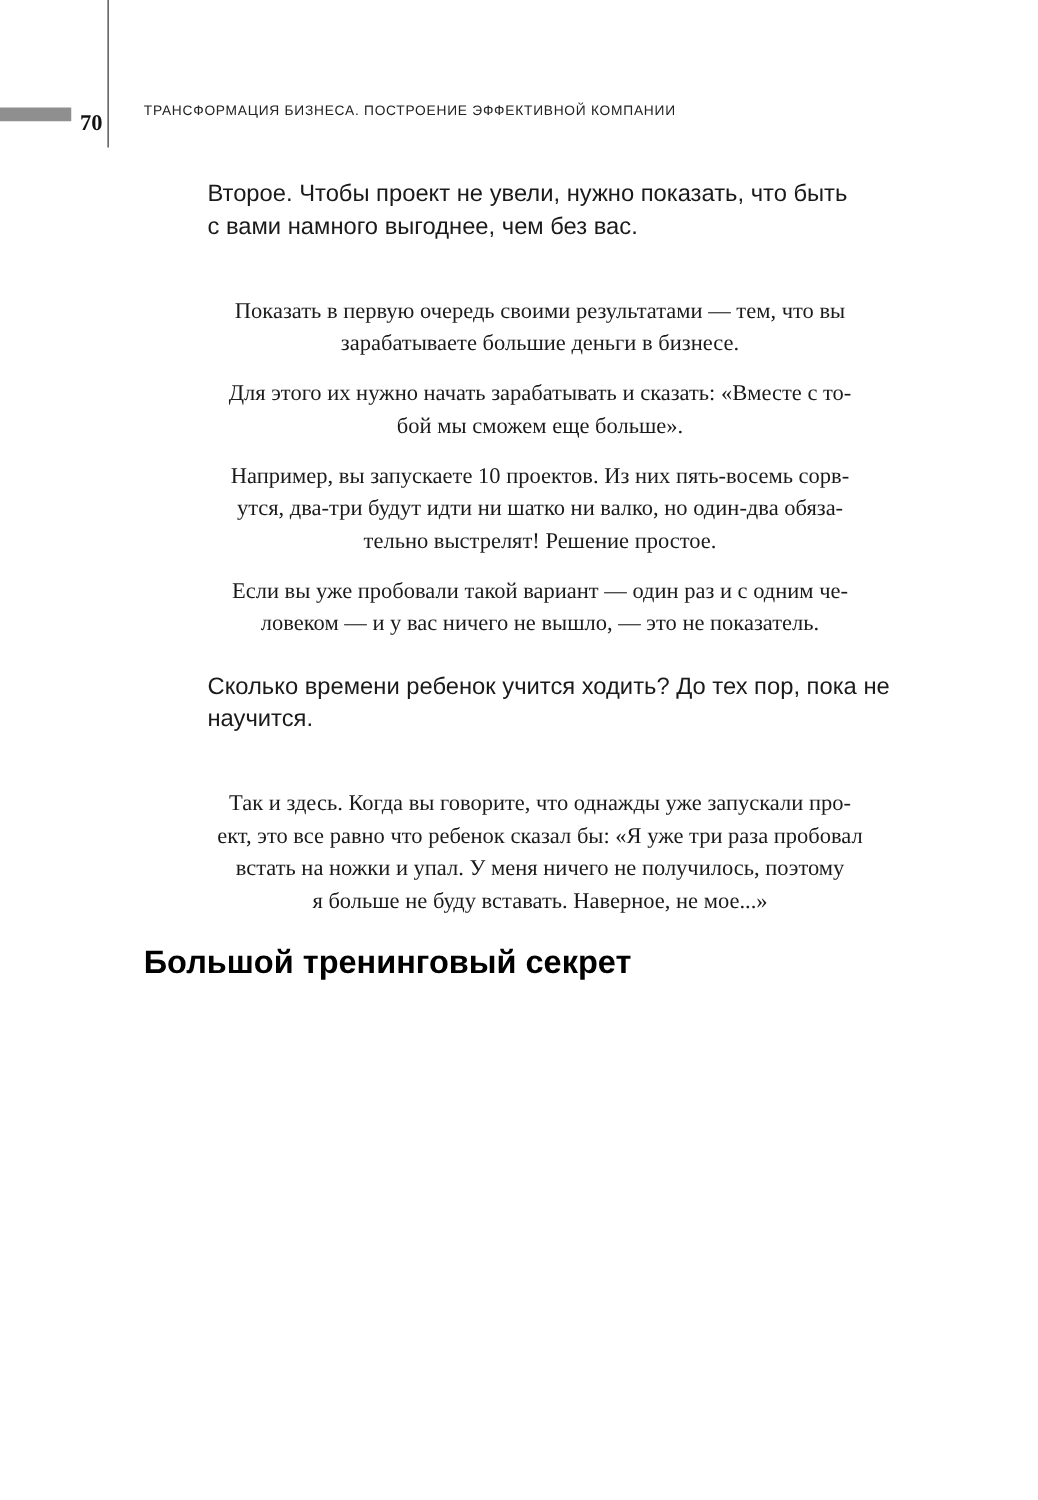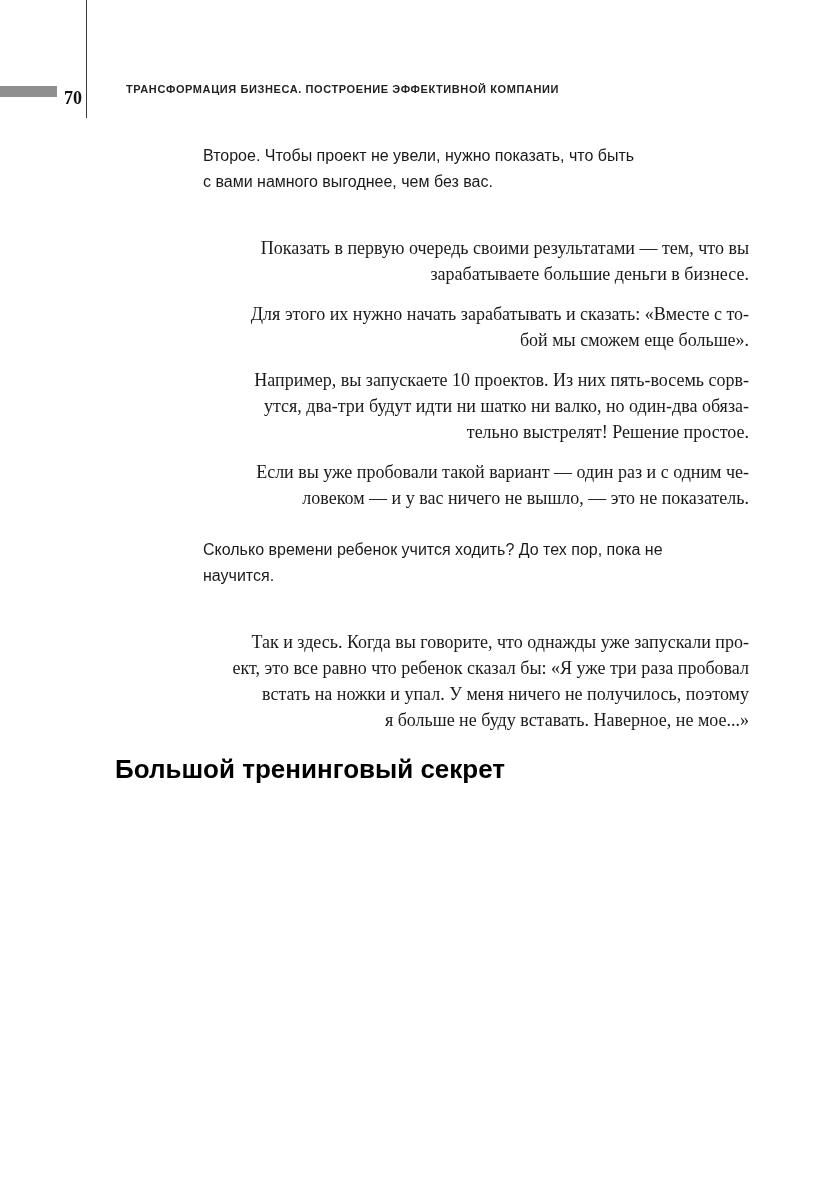--- a/index.html
+++ b/index.html
@@ -42,51 +42,50 @@
     font-family: "Liberation Serif", "DejaVu Serif", serif;
     font-weight: bold;
     font-size: 18px;
     color: #111111;
   }
   .running-header {
     position: absolute;
     left: 115px;
     top: 83px;
     font-family: "Liberation Sans", "DejaVu Sans", sans-serif;
-    font-weight: 700;
+    font-weight: 400;
     font-size: 11px;
     letter-spacing: 0.6px;
     color: #222222;
     white-space: nowrap;
-    margin-left: 11px;
   }
 
   
   .content {
     position: absolute;
     left: 115px;
     top: 143px;
     width: 634px;
   }
   .para {
     font-family: "Liberation Serif", "DejaVu Serif", serif;
     font-size: 18px;
     line-height: 26px;
     color: #1a1a1a;
     white-space: pre-line;
     margin-bottom: 14px;
-    text-align: right;
+    text-align: center;
   }
   .quote {
     font-family: "Liberation Sans", "DejaVu Sans", sans-serif;
-    font-size: 16px;
+    font-size: 19px;
     line-height: 26px;
     color: #1a1a1a;
     white-space: pre-line;
-    margin-left: 88px;
+    margin-left: 51px;
     margin-top: 26px;
     margin-bottom: 40px;
   }
   .quote.first {
     margin-top: 0;
   }
   .section-heading {
     font-family: Liberation Sans, sans-serif;
     font-weight: bold;
     font-size: 26px;

